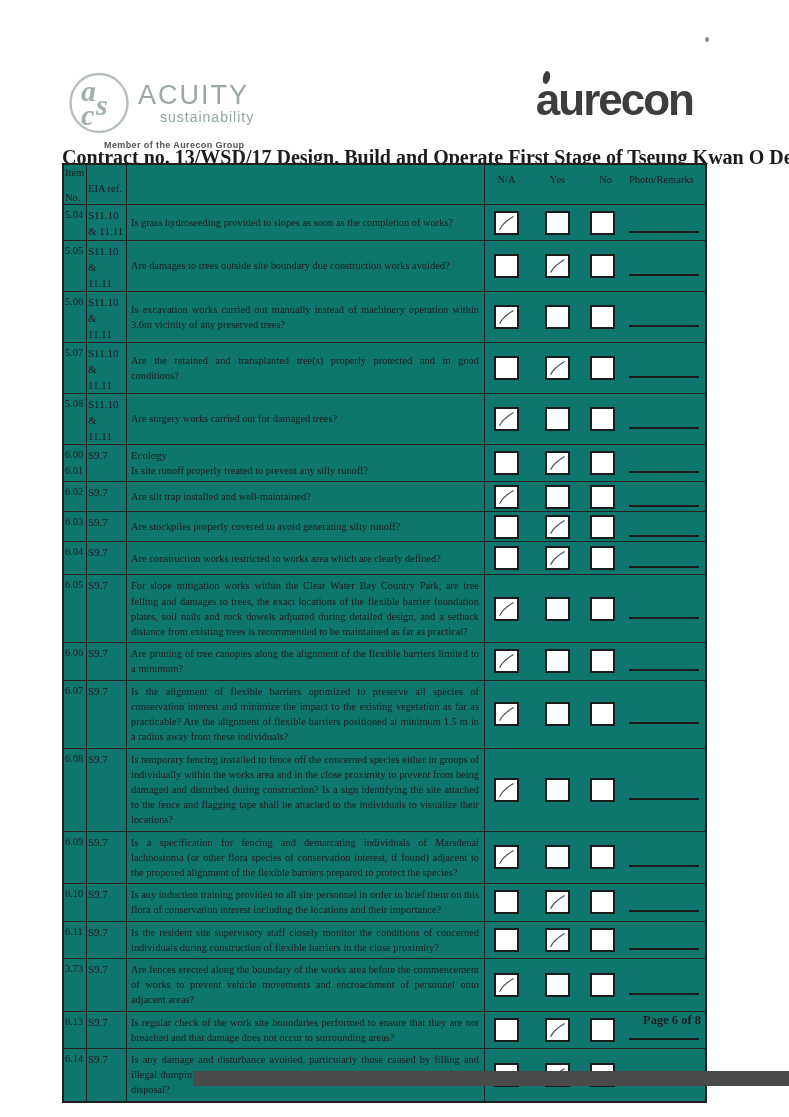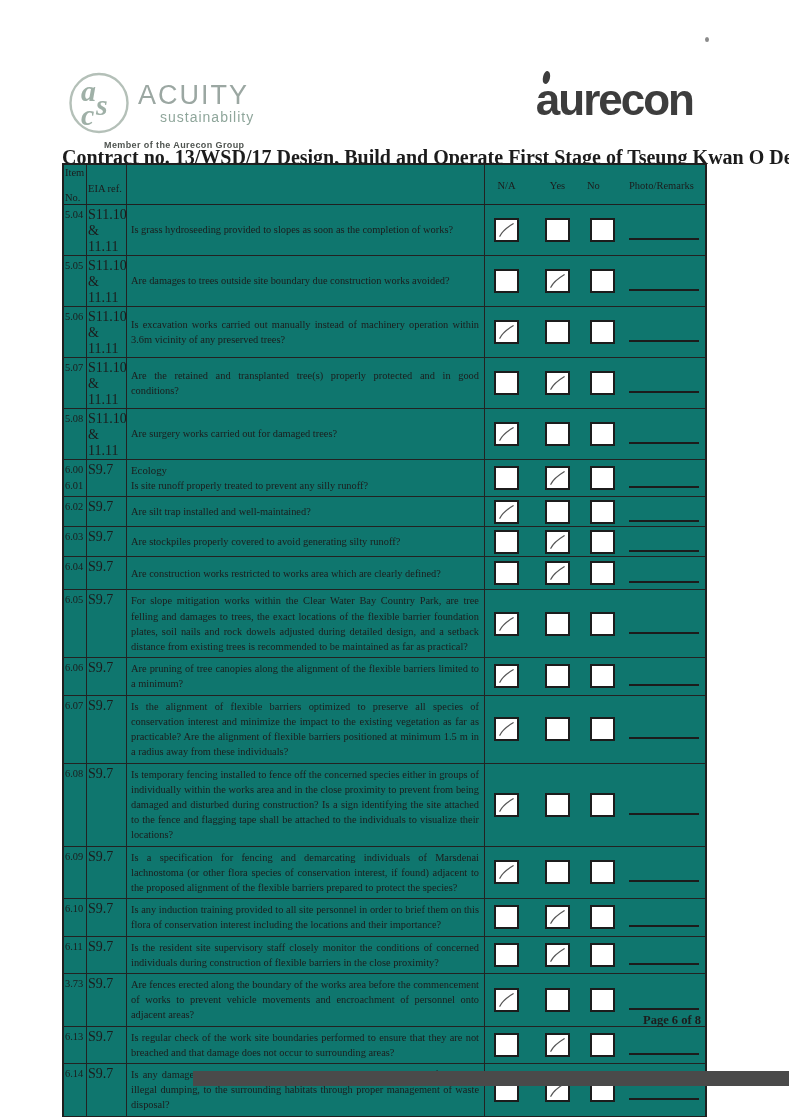--- a/index.html
+++ b/index.html
@@ -23,30 +23,30 @@
 
   
   .doc-title{position:absolute;left:62px;top:146px;width:643px;text-align:center;font-size:20px;font-weight:bold;white-space:nowrap}
 
   
   .checklist{position:absolute;left:62px;top:163px;width:645px;border:2px solid #1f1f1f;background:#0f766e}
   .thead{display:flex;height:40px;border-bottom:1.5px solid #1f1f1f;font-size:10.5px}
   .h-col-item{width:23px;border-right:1.2px solid #222;display:flex;flex-direction:column;justify-content:space-between;padding:2px 1px 1px 1px}
   .h-col-eia{width:40px;border-right:1.2px solid #222;padding:18px 1px}
   .h-col-q{width:358px;border-right:1.2px solid #222}
-  .h-col-checks{flex:1;display:flex;padding-top:15px}
+  .h-col-checks{flex:1;display:flex;padding-top:9px}
   .h-na{margin-left:9px;width:25px;text-align:center}
   .h-yes{margin-left:26px;width:25px;text-align:center}
-  .h-no{margin-left:17px;width:25px;text-align:left}
+  .h-no{margin-left:17px;width:25px;text-align:right}
   .h-photo{margin-left:17px}
 
   .row{display:flex;border-bottom:1.5px solid #222}
   .row:last-child{border-bottom:none}
   .c-item{width:23px;border-right:1.2px solid #222;font-size:10.4px;padding:2px 0 0 1px;white-space:pre-line;line-height:16px}
-  .c-eia{width:40px;border-right:1.2px solid #222;font-size:14px;padding:2px 8px 0 1px;white-space:pre-line;line-height:16px}
+  .c-eia{width:40px;border-right:1.2px solid #222;font-size:11px;padding:2px 0 0 1px;white-space:pre-line;line-height:16px}
   .c-q{width:358px;border-right:1.2px solid #222;padding:3px 5px 3px 4px;display:flex;flex-direction:column;justify-content:center}
   .q-head{font-size:10.8px;font-weight:normal;line-height:15.2px}
   .q-text{font-size:10.4px;line-height:15.2px;text-align:justify}
   .c-checks{flex:1;position:relative;display:flex;align-items:center}
   .box{margin-left:9px;width:25px;height:24px;border:2px solid #1c1c1c;background:#fff;display:inline-block;flex:0 0 auto}
   .box + .box{margin-left:26px}
   .box + .box + .box{margin-left:20px}
   .box svg{display:block;width:100%;height:100%}
   .remark-line{position:absolute;right:6px;top:calc(50% + 8px);width:70px;border-bottom:2px solid #1c1c1c}
 

